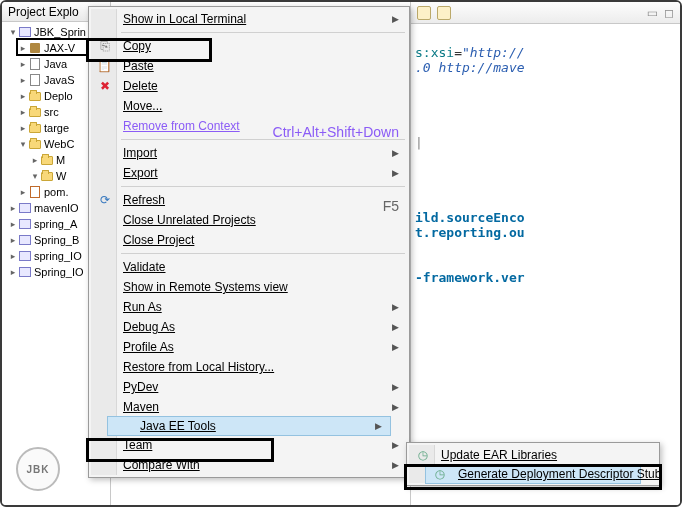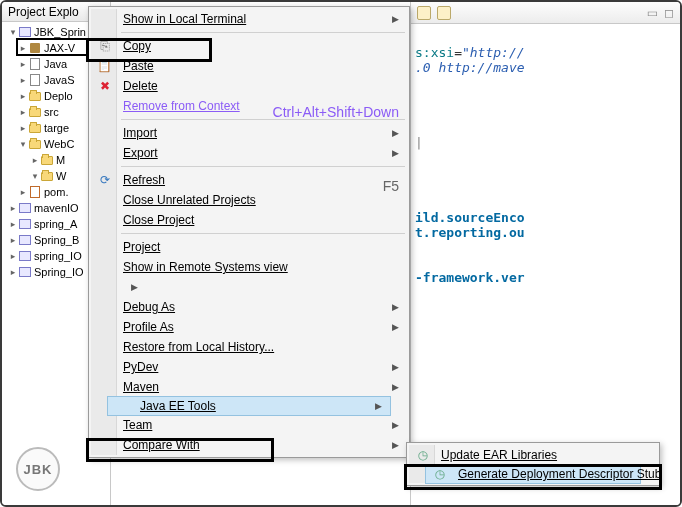--- a/index.html
+++ b/index.html
@@ -52,21 +52,21 @@
   .proj { width:12px;height:10px;background:#e8e8ff;border:1px solid #7a7ac8;}
   .selected-box {
     position:absolute; left:14px; top:36px; width:186px; height:18px;
     border:2px solid #000;
     pointer-events:none;
   }
   .jbk-logo {
     position:absolute; left:14px; bottom:14px;
     width:44px;height:44px;border:2px solid #bbb;border-radius:50%;
     display:flex;align-items:center;justify-content:center;
-    font-size:13px;font-weight:bold;color:#777;letter-spacing:1px;
+    font-size:10px;font-weight:bold;color:#777;letter-spacing:1px;
     background:#fafafa;
   }
   
   .ctxmenu {
     position:absolute; left:86px; top:4px;
     width:322px;
     background:#f4f4f4;
     border:1px solid #9a9a9a;
     box-shadow:2px 2px 6px rgba(0,0,0,.25);
     padding:2px;
@@ -295,20 +295,23 @@
       <span class="lbl">Copy</span>
     </div>
     <div class="mi">
       <span class="micon paste">📋</span>
       <span class="lbl">Paste</span>
     </div>
     <div class="mi">
       <span class="micon del">✖</span>
       <span class="lbl">Delete</span>
     </div>
+    <div class="mi">
+      <span class="lbl">Move...</span>
+    </div>
     <div class="mi disabled">
       <span class="lbl">Remove from Context</span>
       <span class="accel">Ctrl+Alt+Shift+Down</span>
     </div>
     <div class="mi sep"></div>
     <div class="mi">
       <span class="lbl">Import</span>
       <span class="arrow">▶</span>
     </div>
     <div class="mi">
@@ -322,26 +325,27 @@
       <span class="accel">F5</span>
     </div>
     <div class="mi">
       <span class="lbl">Close Unrelated Projects</span>
     </div>
     <div class="mi">
       <span class="lbl">Close Project</span>
     </div>
     <div class="mi sep"></div>
     <div class="mi">
-      <span class="lbl">Project</span>
+      <span class="lbl">Validate</span>
     </div>
     <div class="mi">
       <span class="lbl">Show in Remote Systems view</span>
     </div>
     <div class="mi">
+      <span class="lbl">Run As</span>
       <span class="arrow">▶</span>
     </div>
     <div class="mi">
       <span class="lbl">Debug As</span>
       <span class="arrow">▶</span>
     </div>
     <div class="mi">
       <span class="lbl">Profile As</span>
       <span class="arrow">▶</span>
     </div>

